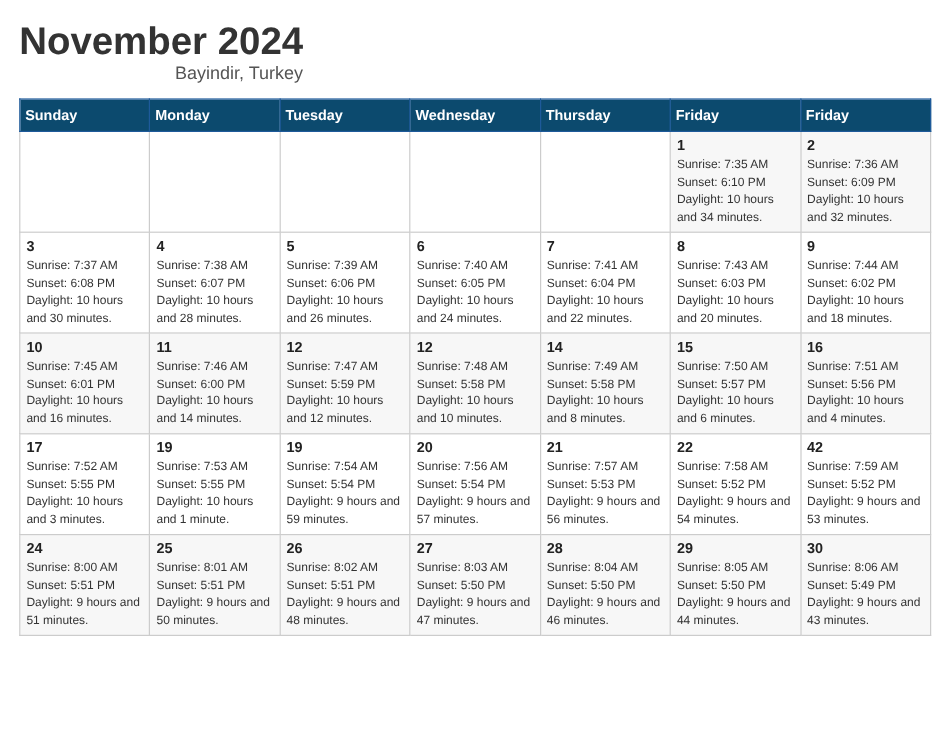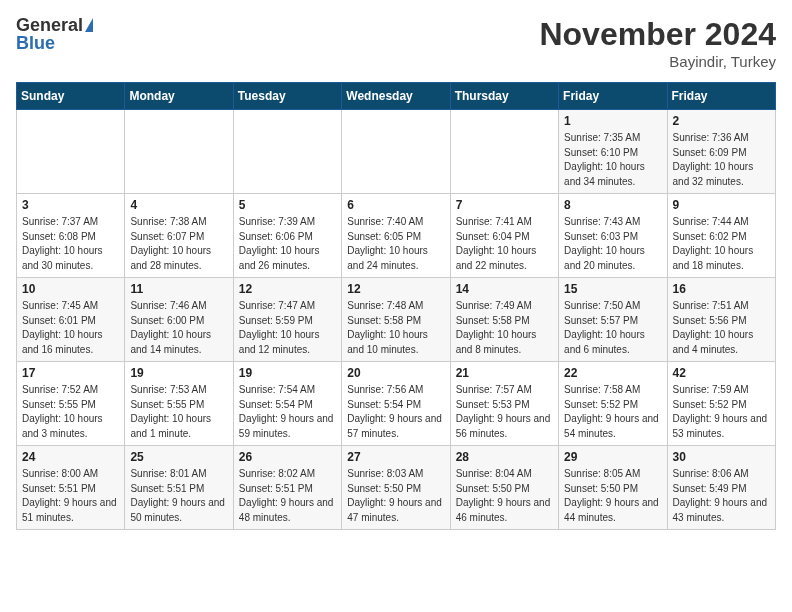--- a/index.html
+++ b/index.html
@@ -96,27 +96,20 @@
       color: #333;
     }
     .empty-cell {
       background: #fff !important;
     }
   </style>
 </head>
 <body>
 
 <div class="header">
-  <div class="logo">
-    <div class="logo-row">
-      <span class="logo-general">General</span>
-      <span class="logo-icon"></span>
-    </div>
-    <span class="logo-blue">Blue</span>
-  </div>
   <div class="title-area">
     <div class="month-title">November 2024</div>
     <div class="location">Bayindir, Turkey</div>
   </div>
 </div>
 
 <table>
   <thead>
     <tr>
     <th>Sunday</th>

